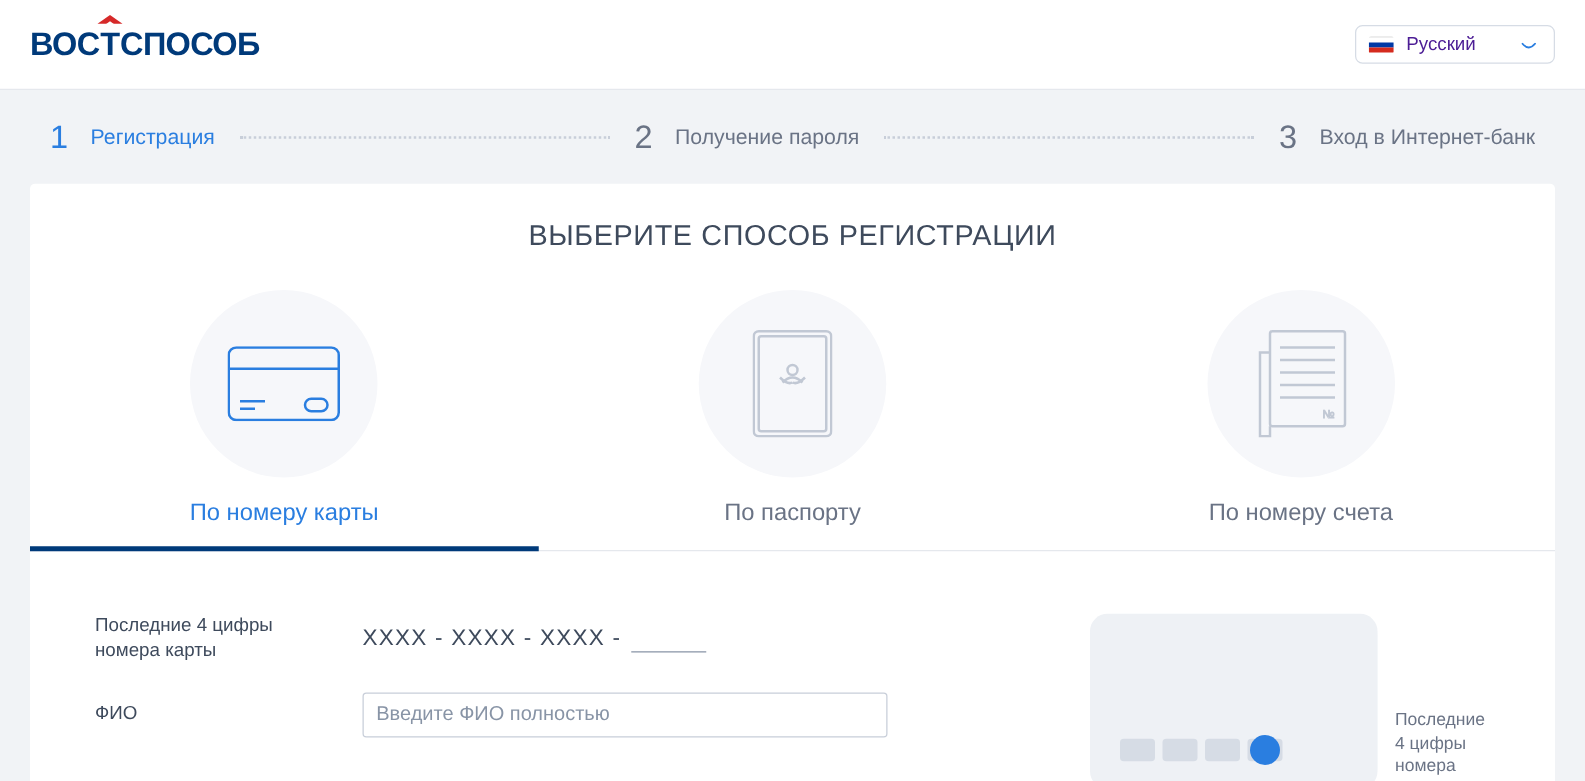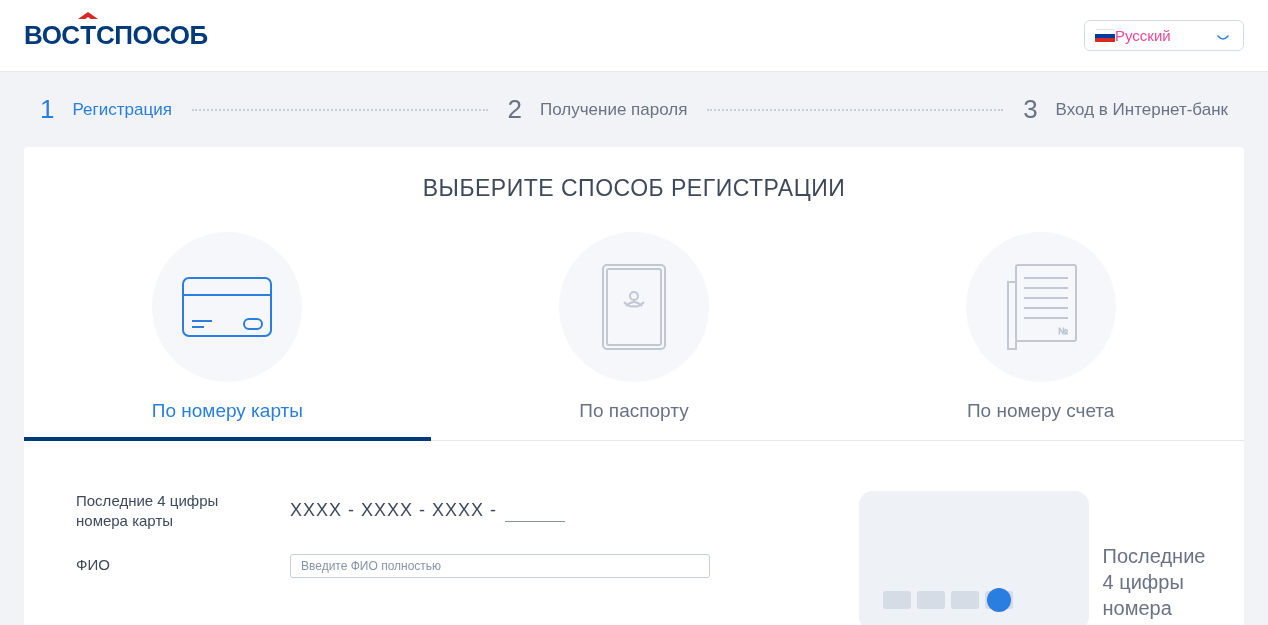--- a/index.html
+++ b/index.html
@@ -48,27 +48,28 @@
   left: 1px;
   width: 0;
   height: 0;
   border-left: 7px solid transparent;
   border-right: 7px solid transparent;
   border-bottom: 5px solid #fff;
 }
 .lang {
   display: flex;
   align-items: center;
+  gap: 10px;
   border: 1px solid #d6dce5;
   border-radius: 6px;
   padding: 6px 14px 6px 10px;
   background: #fff;
   cursor: pointer;
   font-size: 15px;
-  color: #ec4899;
+  color: #4c1d95;
   min-width: 160px;
   justify-content: flex-start;
   position: relative;
 }
 .flag-ru {
   width: 20px;
   height: 14px;
   border-radius: 2px;
   overflow: hidden;
   display: flex;
@@ -197,38 +198,38 @@
 }
 .card-mask .slot {
   border-bottom: 1px solid #8894a6;
   width: 60px;
   height: 22px;
   display: inline-block;
 }
 .text-input {
   flex: 1;
   max-width: 420px;
-  height: 24px;
+  height: 36px;
   border: 1px solid #c8ced9;
   border-radius: 3px;
   padding: 0 10px;
-  font-size: 12px;
+  font-size: 16px;
   color: #3e4a5c;
 }
 .text-input::placeholder { color: #8894a6; }
 .card-illust {
   width: 230px;
   height: 140px;
   background: #eef1f5;
   border-radius: 14px;
   position: relative;
   overflow: visible;
 }
 .illust-text {
-  font-size: 20px;
+  font-size: 14px;
   color: #6a7385;
   line-height: 1.3;
   margin-top: 4px;
 }
 svg.icon-card { stroke: #2a7ee0; }
 svg.icon-pass { stroke: #c1c8d4; }
 svg.icon-acct { stroke: #c1c8d4; }
 </style>
 </head>
 <body>

